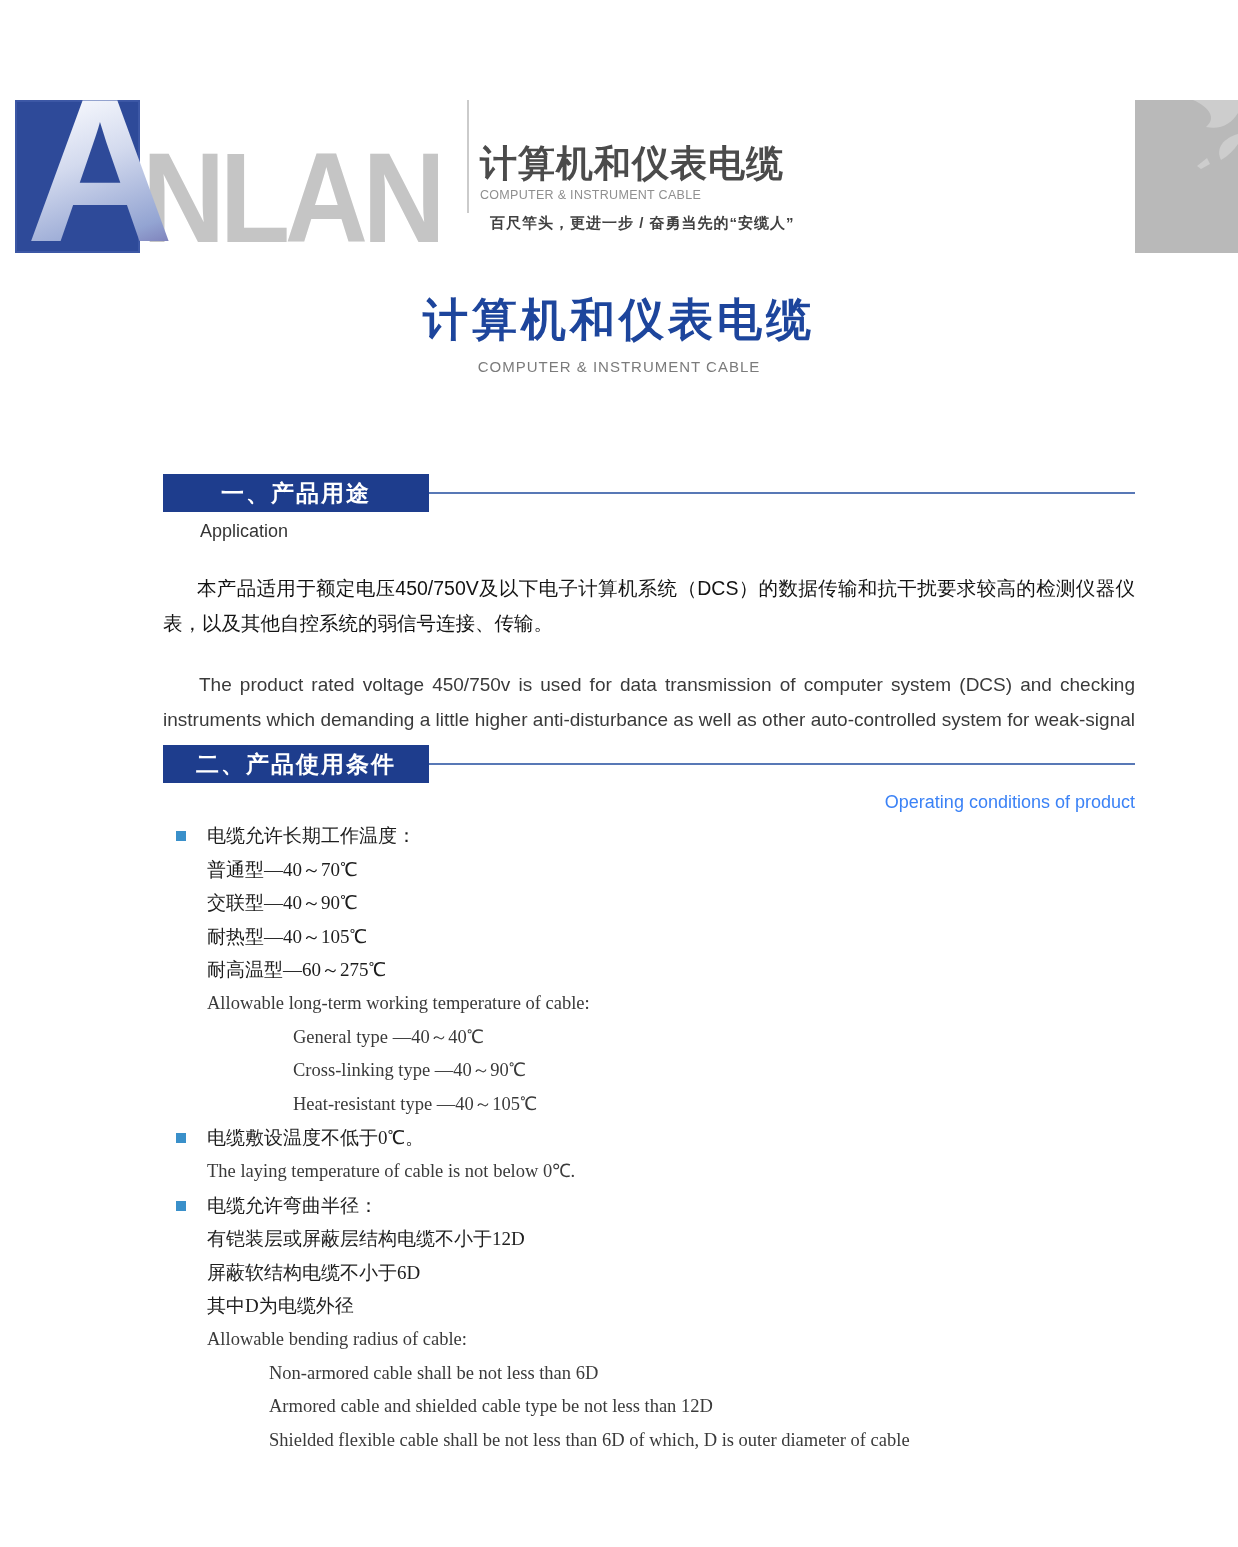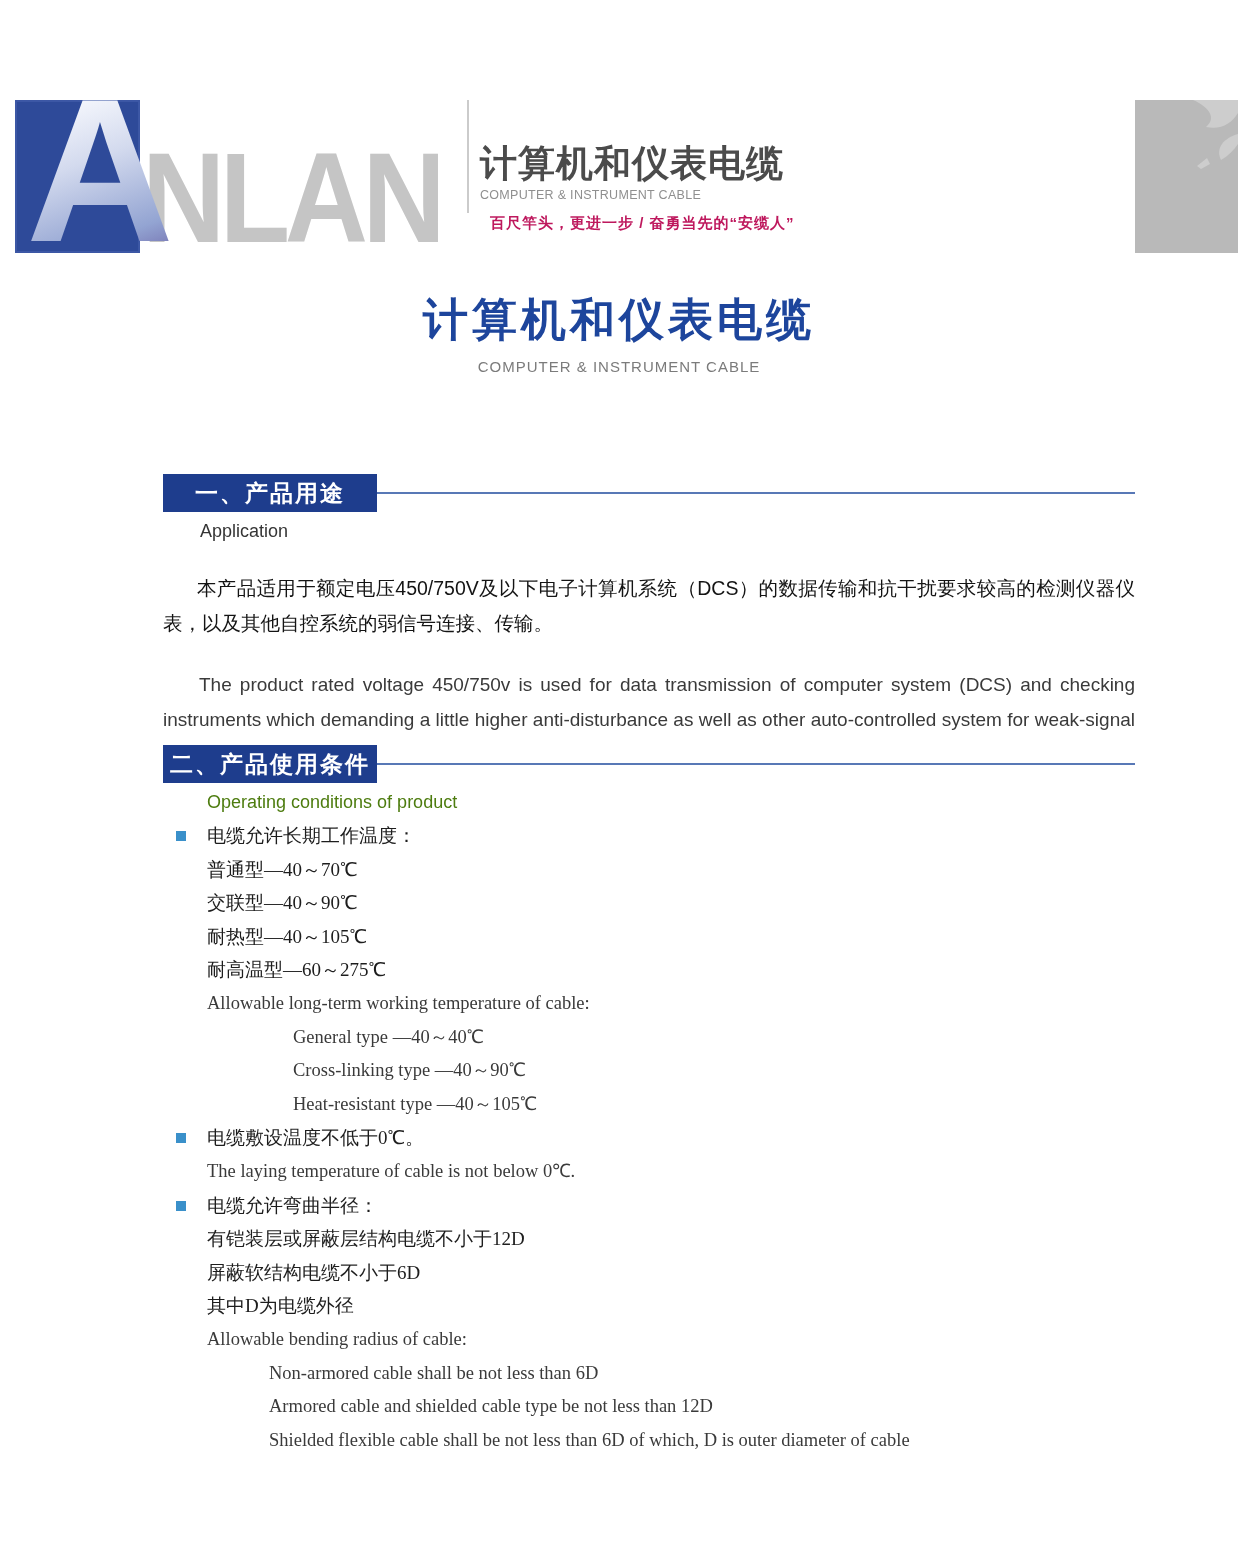--- a/index.html
+++ b/index.html
@@ -12,39 +12,39 @@
   .logo-a{position:absolute;left:26px;top:67px;font-size:205px;line-height:1;font-weight:bold;
           background:linear-gradient(160deg,#fbfcff 15%,#d3daee 45%,#93a4d2 78%,#64579e 100%);
           -webkit-background-clip:text;background-clip:text;color:transparent;
           -webkit-text-fill-color:transparent;z-index:3;}
   .logo-rest{position:absolute;left:142px;top:134px;font-size:128px;line-height:1;font-weight:bold;
              letter-spacing:-6px;color:#c5c5c5;transform:scaleX(0.9);transform-origin:left top;z-index:2;}
   .mast-divider{position:absolute;left:467px;top:100px;width:2px;height:113px;background:#cbcbcb;}
   .mast-text{position:absolute;left:480px;top:143px;}
   .mast-zh{font-size:37px;font-weight:bold;color:#4b4b4b;letter-spacing:1px;line-height:1.15;}
   .mast-en{font-size:12.5px;color:#8f8f8f;letter-spacing:0.3px;margin-top:2px;}
-  .mast-slogan{margin:12px 0 0 10px;font-size:15px;font-weight:bold;color:#be185d;letter-spacing:1px;}
+  .mast-slogan{margin:12px 0 0 10px;font-size:15px;font-weight:bold;color:#404040;letter-spacing:1px;}
   .photo-box{position:absolute;left:1135px;top:100px;width:103px;height:153px;background:#b9b9b9;overflow:hidden;}
   .photo-box svg{position:absolute;right:0;top:0;}
 
   
   .doc-title{position:absolute;left:0;top:295px;width:100%;text-align:center;}
   .doc-title-zh{font-size:45px;font-weight:bold;color:#1d459c;letter-spacing:4px;line-height:1.1;}
   .doc-title-en{font-size:15px;color:#7b7b7b;letter-spacing:1px;margin-top:13px;}
 
   
   .section{position:absolute;left:163px;width:972px;}
   .sec1{top:474px;}
   .sec2{top:745px;}
   .sec-header{display:flex;align-items:center;height:38px;}
-  .sec-box{width:214px;height:38px;background:#1e3d8d;color:#ffffff;font-size:23px;font-weight:bold;
+  .sec-box{width:266px;height:38px;background:#1e3d8d;color:#ffffff;font-size:23px;font-weight:bold;
            letter-spacing:2px;display:flex;align-items:center;justify-content:center;flex:none;}
   .sec-line{flex:1;height:2px;background:#5878b6;}
   .sub-en1{margin:9px 0 0 37px;font-size:18px;color:#353535;}
-  .sub-en2{margin:9px 0 6px 44px;font-size:18px;color:#4d7c0f;}
+  .sub-en2{margin:9px 0 6px 44px;font-size:18px;color:#3b82f6;text-align:right;}
 
   .para-zh{margin-top:29px;font-size:19.5px;line-height:35px;color:#141414;
            text-align:justify;text-indent:34px;}
   .para-en{margin-top:27px;font-size:19px;line-height:34.5px;color:#3a3a3a;
            text-align:justify;text-indent:36px;}
 
   
   .cond-list{margin-top:6px;font-family:Liberation Serif, serif;}
   .li{position:relative;line-height:33.6px;font-size:19px;color:#1d1d1d;}
   .li.en{color:#3a3a3a;font-size:18.5px;}

